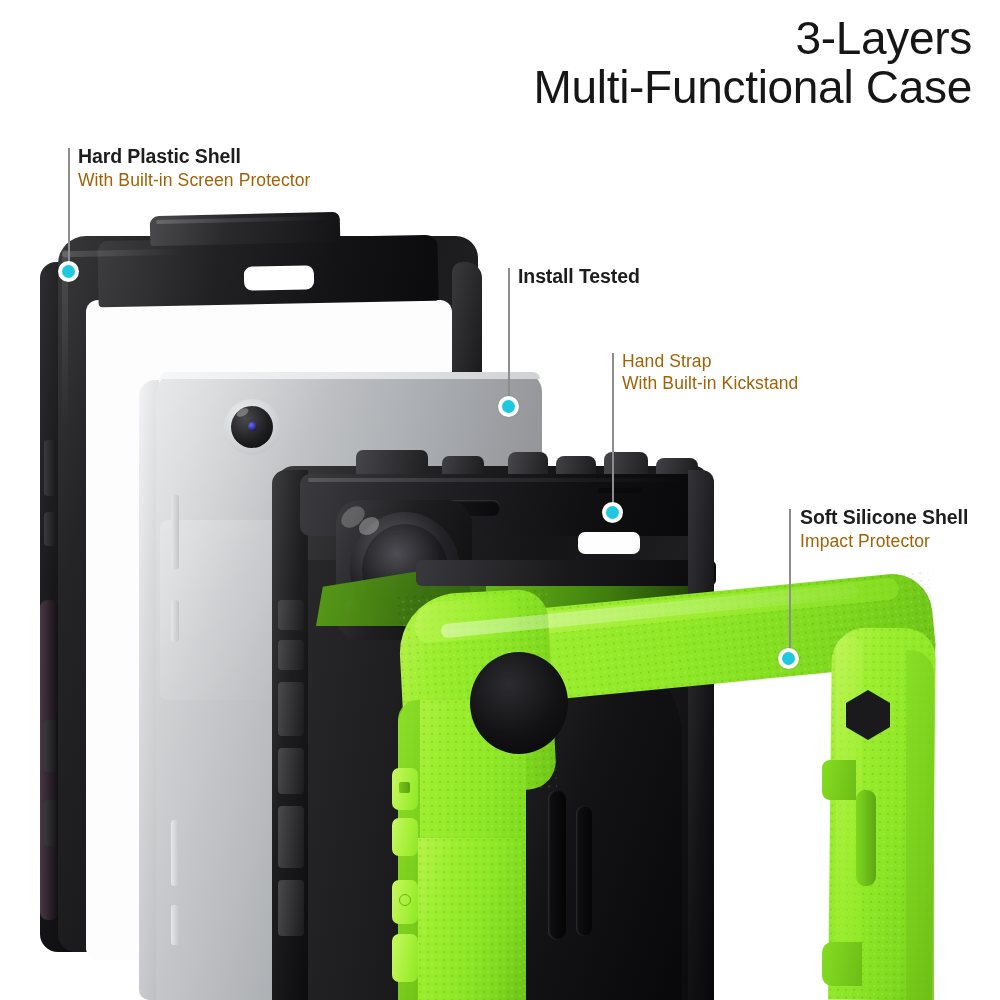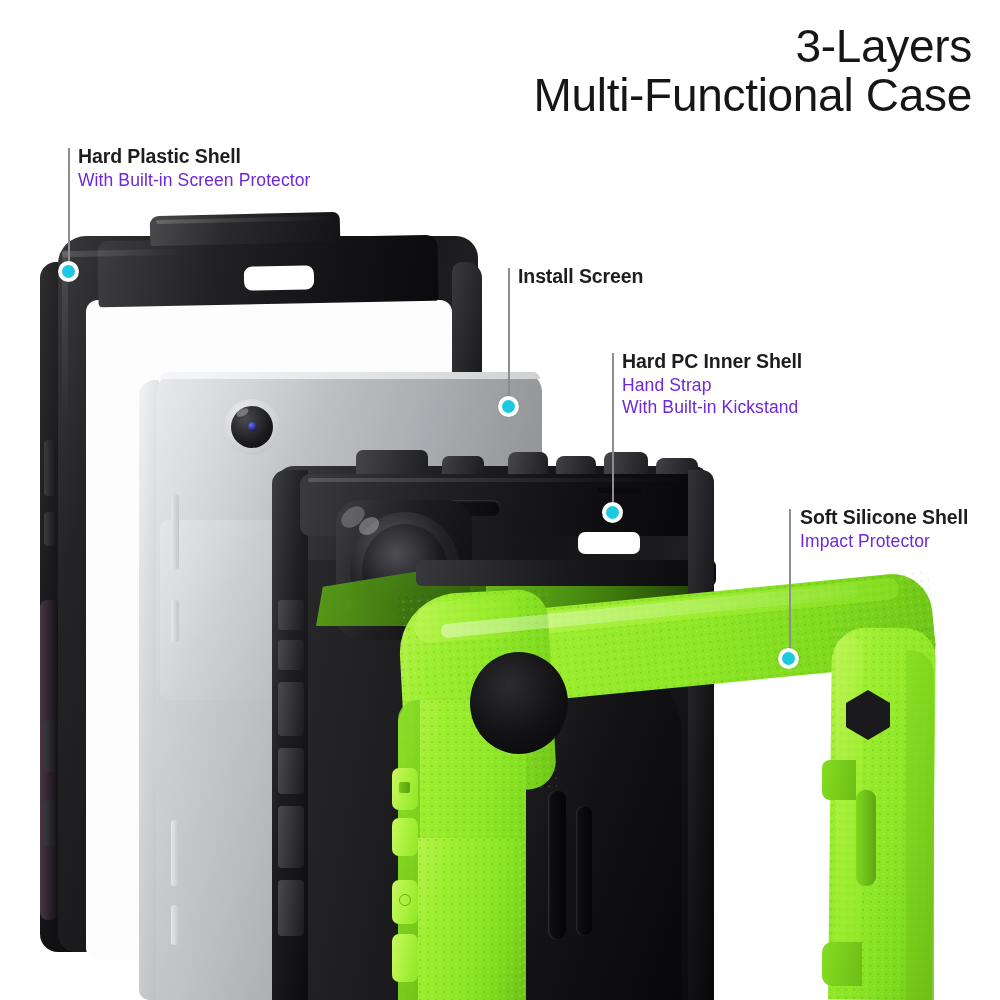--- a/index.html
+++ b/index.html
@@ -12,21 +12,21 @@
     position: relative;
     overflow: hidden;
     font-family: "Liberation Sans", "DejaVu Sans", sans-serif;
     -webkit-font-smoothing: antialiased;
   }
   #stage { position: absolute; inset: 0; width: 1000px; height: 1000px; }
 
   
   .title-block {
     position: absolute;
-    right: 28px; top: 22px;
+    right: 28px; top: 14px;
     text-align: right;
     line-height: 1.06;
   }
   .title-line {
     display: block;
     font-size: 46px;
     font-weight: 400;
     color: #161616;
     letter-spacing: -0.3px;
     white-space: nowrap;
@@ -40,21 +40,21 @@
     font-weight: 700;
     color: #1d1d1d;
     letter-spacing: -0.1px;
     white-space: nowrap;
     line-height: 1.22;
   }
   .callout .cl-sub {
     display: block;
     font-size: 17.5px;
     font-weight: 400;
-    color: #6d28d9;
+    color: #a16207;
     white-space: nowrap;
     line-height: 1.28;
     letter-spacing: 0.1px;
   }
   .leader {
     position: absolute;
     width: 1.6px;
     background: #8d8d8d;
   }
   .dot {
@@ -334,29 +334,28 @@
   <div class="callout" style="left:78px;top:145px;">
     <span class="cl-title">Hard Plastic Shell</span>
     <span class="cl-sub">With Built-in Screen Protector</span>
   </div>
   <div class="leader" style="left:68px;top:148px;height:124px;"></div>
   <div class="dot" style="left:58px;top:261px;">
       <i></i>
     </div>
 
   <div class="callout" style="left:518px;top:265px;">
-    <span class="cl-title">Install Screen</span>
+    <span class="cl-title">Install Tested</span>
   </div>
   <div class="leader" style="left:508px;top:268px;height:140px;"></div>
   <div class="dot" style="left:498px;top:396px;">
       <i></i>
     </div>
 
   <div class="callout" style="left:622px;top:350px;">
-    <span class="cl-title">Hard PC Inner Shell</span>
     <span class="cl-sub">Hand Strap</span>
     <span class="cl-sub">With Built-in Kickstand</span>
   </div>
   <div class="leader" style="left:612px;top:353px;height:160px;"></div>
   <div class="dot" style="left:602px;top:502px;">
       <i></i>
     </div>
 
   <div class="callout" style="left:800px;top:506px;">
     <span class="cl-title">Soft Silicone Shell</span>

